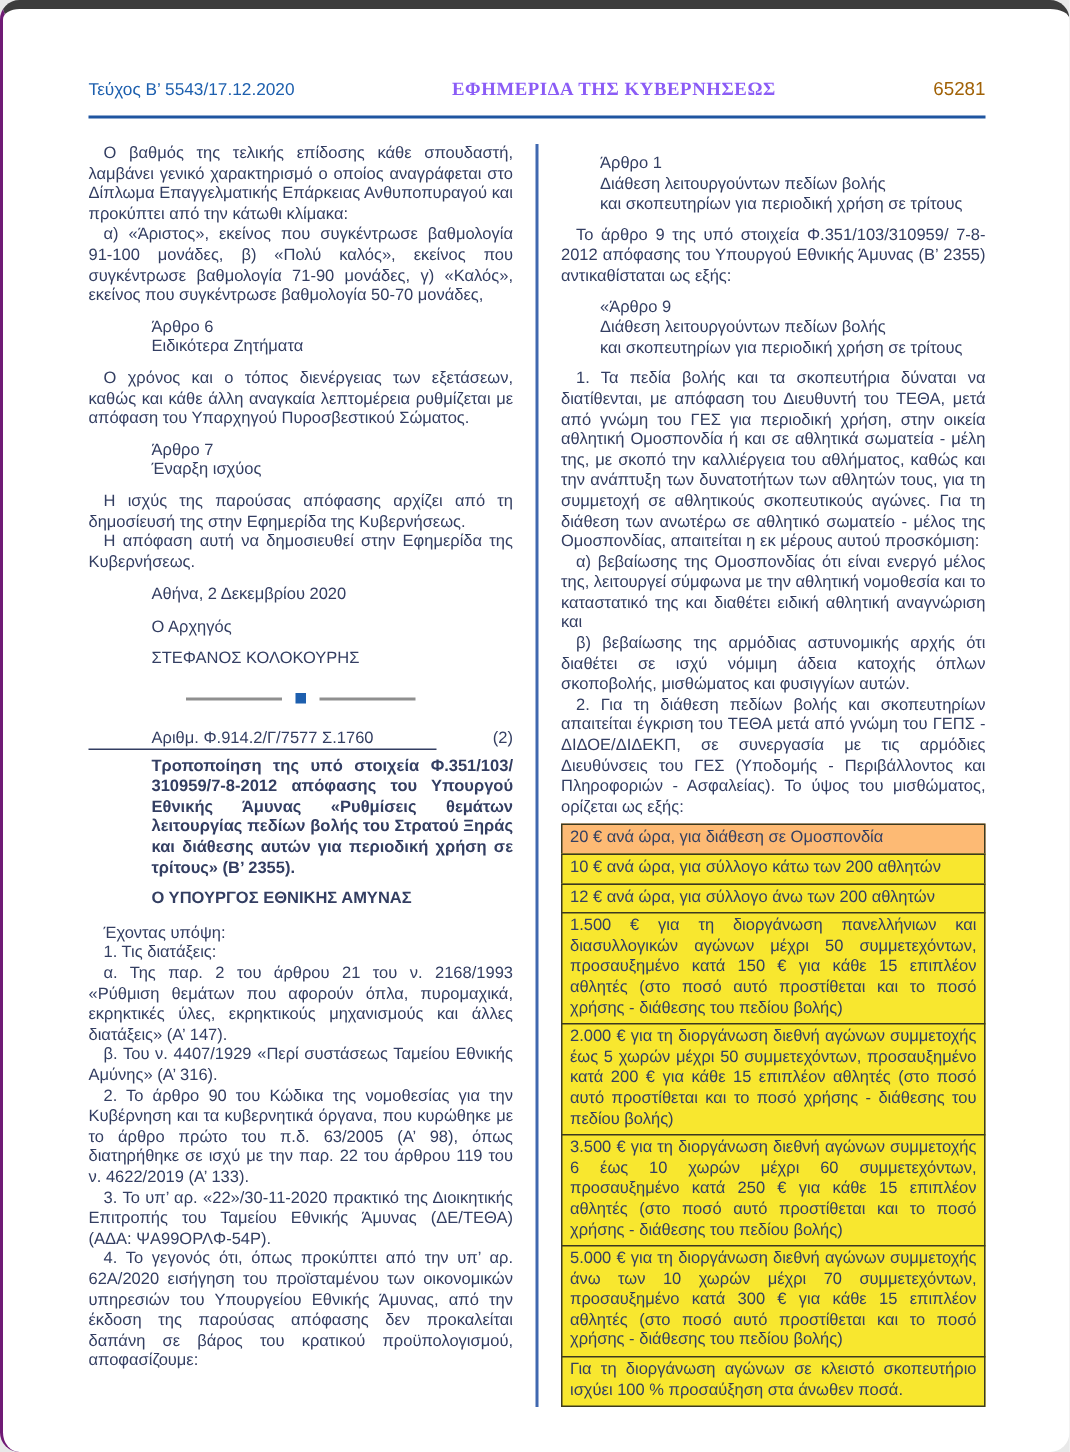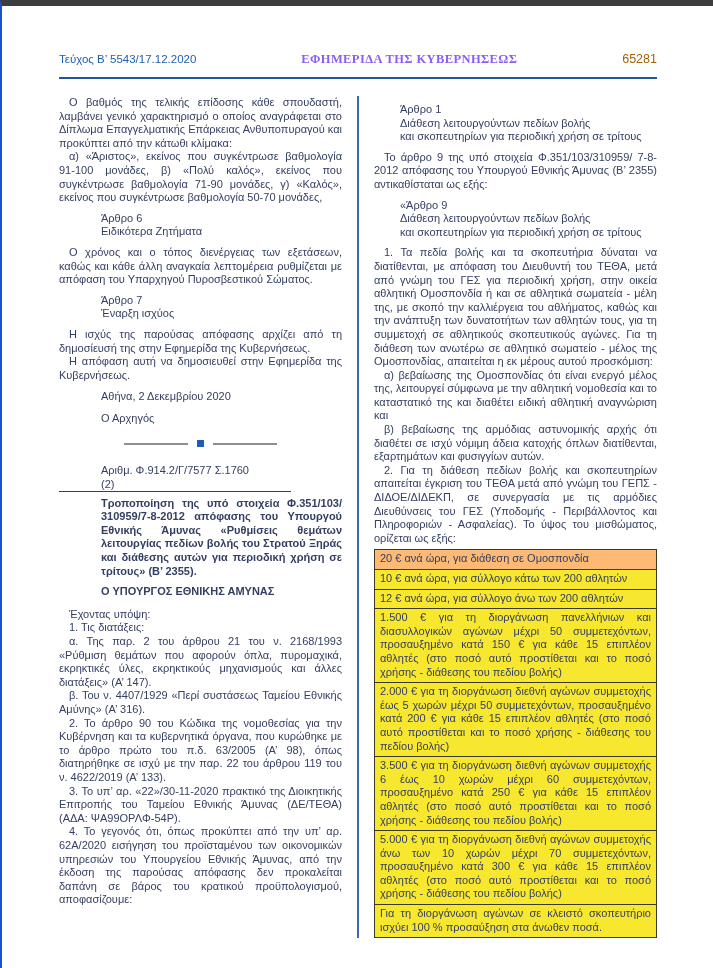--- a/index.html
+++ b/index.html
@@ -1,20 +1,20 @@
 <!DOCTYPE html>
 <html><head>
 <meta charset="utf-8">
 <style>
   html,body{margin:0;padding:0;background:#e9e9e9;}
   .page{
     position:relative;width:713px;height:968px;background:#ffffff;
-    box-sizing:border-box;border-top:6px solid #3d3d3d;border-left:2px solid #1d4ed8;
+    box-sizing:border-box;border-top:6px solid #3d3d3d;border-left:2px solid #701a75;
     font-family:"Liberation Sans","DejaVu Sans",sans-serif;
-    color:#333e62;overflow:hidden;
+    color:#333e62;overflow:hidden;border-radius:13px;
   }
   .header{
     position:absolute;top:46px;left:57px;right:56px;height:22px;
     display:flex;align-items:baseline;justify-content:space-between;
   }
   .issue{font-size:11.5px;color:#1d5fae;}
   .masthead{
     font-family:"Liberation Serif","DejaVu Serif",serif;font-weight:bold;
     font-size:12.5px;color:#8b5cf6;letter-spacing:.4px;
   }
@@ -31,21 +31,21 @@
   .para{margin:0;text-indent:10px;}
   .heading{margin:7px 0 7px 42px;text-align:left;text-indent:0;}
   .col-right .heading{margin-left:26px;}
   .sign{margin:6px 0 8px 42px;text-align:left;}
   .sign div{margin-top:8px;}
   .divider{display:flex;align-items:center;justify-content:center;margin:15px 0 17px;}
   .divider .line{width:64px;height:2px;background:#8f8f8f;margin:0 9px;}
   .divider .sq{width:7px;height:7px;background:#1b5cad;}
   .docnum-row{
     position:relative;display:flex;justify-content:space-between;
-    padding-left:42px;text-align:left;margin-bottom:5px;flex-direction:column;
+    padding-left:42px;text-align:left;margin-bottom:5px;
   }
   .docnum-row::after{
     content:"";position:absolute;left:0;bottom:0;width:232px;height:1px;background:#333e62;
   }
   .title{font-weight:bold;margin:2px 0 7px 42px;text-align:justify;}
   .minister{font-weight:bold;margin:7px 0 9px 42px;text-align:left;}
   .rates{margin-top:4px;}
   .rate-row{
     border:1px solid #3c3a20;padding:2px 5px 3px;text-align:justify;
   }
@@ -72,20 +72,21 @@
         <p class="para">Ο χρόνος και ο τόπος διενέργειας των εξετάσεων, καθώς και κάθε άλλη αναγκαία λεπτομέρεια ρυθμίζεται με απόφαση του Υπαρχηγού Πυροσβεστικού Σώματος.</p>
         <div class="heading">
           <div>Άρθρο 7</div>
           <div>Έναρξη ισχύος</div>
         </div>
         <p class="para">Η ισχύς της παρούσας απόφασης αρχίζει από τη δημοσίευσή της στην Εφημερίδα της Κυβερνήσεως.</p>
         <p class="para">Η απόφαση αυτή να δημοσιευθεί στην Εφημερίδα της Κυβερνήσεως.</p>
         <div class="sign">
           <div>Αθήνα, 2 Δεκεμβρίου 2020</div>
           <div>Ο Αρχηγός</div>
+          <div>ΣΤΕΦΑΝΟΣ ΚΟΛΟΚΟΥΡΗΣ</div>
         </div>
         <div class="divider">
           <span class="line"></span>
           <span class="sq" style="background: rgb(29, 95, 174);"></span>
           <span class="line"></span>
         </div>
         <div class="docnum-row">
           <span>Αριθμ. Φ.914.2/Γ/7577 Σ.1760</span>
           <span>(2)</span>
         </div>
@@ -107,21 +108,21 @@
           <div>και σκοπευτηρίων για περιοδική χρήση σε τρίτους</div>
         </div>
         <p class="para">Το άρθρο 9 της υπό στοιχεία Φ.351/103/310959/ 7-8-2012 απόφασης του Υπουργού Εθνικής Άμυνας (Β’ 2355) αντικαθίσταται ως εξής:</p>
         <div class="heading">
           <div>«Άρθρο 9</div>
           <div>Διάθεση λειτουργούντων πεδίων βολής</div>
           <div>και σκοπευτηρίων για περιοδική χρήση σε τρίτους</div>
         </div>
         <p class="para">1. Τα πεδία βολής και τα σκοπευτήρια δύναται να διατίθενται, με απόφαση του Διευθυντή του ΤΕΘΑ, μετά από γνώμη του ΓΕΣ για περιοδική χρήση, στην οικεία αθλητική Ομοσπονδία ή και σε αθλητικά σωματεία - μέλη της, με σκοπό την καλλιέργεια του αθλήματος, καθώς και την ανάπτυξη των δυνατοτήτων των αθλητών τους, για τη συμμετοχή σε αθλητικούς σκοπευτικούς αγώνες. Για τη διάθεση των ανωτέρω σε αθλητικό σωματείο - μέλος της Ομοσπονδίας, απαιτείται η εκ μέρους αυτού προσκόμιση:</p>
         <p class="para">α) βεβαίωσης της Ομοσπονδίας ότι είναι ενεργό μέλος της, λειτουργεί σύμφωνα με την αθλητική νομοθεσία και το καταστατικό της και διαθέτει ειδική αθλητική αναγνώριση και</p>
-        <p class="para">β) βεβαίωσης της αρμόδιας αστυνομικής αρχής ότι διαθέτει σε ισχύ νόμιμη άδεια κατοχής όπλων διατίθενται, εξαρτημάτων και φυσιγγίων αυτών.</p>
+        <p class="para">β) βεβαίωσης της αρμόδιας αστυνομικής αρχής ότι διαθέτει σε ισχύ νόμιμη άδεια κατοχής όπλων σκοποβολής, μισθώματος και φυσιγγίων αυτών.</p>
         <p class="para">2. Για τη διάθεση πεδίων βολής και σκοπευτηρίων απαιτείται έγκριση του ΤΕΘΑ μετά από γνώμη του ΓΕΠΣ - ΔΙΔΟΕ/ΔΙΔΕΚΠ, σε συνεργασία με τις αρμόδιες Διευθύνσεις του ΓΕΣ (Υποδομής - Περιβάλλοντος και Πληροφοριών - Ασφαλείας). Το ύψος του μισθώματος, ορίζεται ως εξής:</p>
         <div class="rates">
           <div class="rate-row" style="background: #fdba74;">20 € ανά ώρα, για διάθεση σε Ομοσπονδία</div>
           <div class="rate-row" style="background: rgb(248, 231, 47);">10 € ανά ώρα, για σύλλογο κάτω των 200 αθλητών</div>
           <div class="rate-row" style="background: rgb(248, 231, 47);">12 € ανά ώρα, για σύλλογο άνω των 200 αθλητών</div>
           <div class="rate-row" style="background: rgb(248, 231, 47);">1.500 € για τη διοργάνωση πανελλήνιων και διασυλλογικών αγώνων μέχρι 50 συμμετεχόντων, προσαυξημένο κατά 150 € για κάθε 15 επιπλέον αθλητές (στο ποσό αυτό προστίθεται και το ποσό χρήσης - διάθεσης του πεδίου βολής)</div>
           <div class="rate-row" style="background: rgb(248, 231, 47);">2.000 € για τη διοργάνωση διεθνή αγώνων συμμετοχής έως 5 χωρών μέχρι 50 συμμετεχόντων, προσαυξημένο κατά 200 € για κάθε 15 επιπλέον αθλητές (στο ποσό αυτό προστίθεται και το ποσό χρήσης - διάθεσης του πεδίου βολής)</div>
           <div class="rate-row" style="background: rgb(248, 231, 47);">3.500 € για τη διοργάνωση διεθνή αγώνων συμμετοχής 6 έως 10 χωρών μέχρι 60 συμμετεχόντων, προσαυξημένο κατά 250 € για κάθε 15 επιπλέον αθλητές (στο ποσό αυτό προστίθεται και το ποσό χρήσης - διάθεσης του πεδίου βολής)</div>
           <div class="rate-row" style="background: rgb(248, 231, 47);">5.000 € για τη διοργάνωση διεθνή αγώνων συμμετοχής άνω των 10 χωρών μέχρι 70 συμμετεχόντων, προσαυξημένο κατά 300 € για κάθε 15 επιπλέον αθλητές (στο ποσό αυτό προστίθεται και το ποσό χρήσης - διάθεσης του πεδίου βολής)</div>
           <div class="rate-row" style="background: rgb(248, 231, 47);">Για τη διοργάνωση αγώνων σε κλειστό σκοπευτήριο ισχύει 100 % προσαύξηση στα άνωθεν ποσά.</div>

